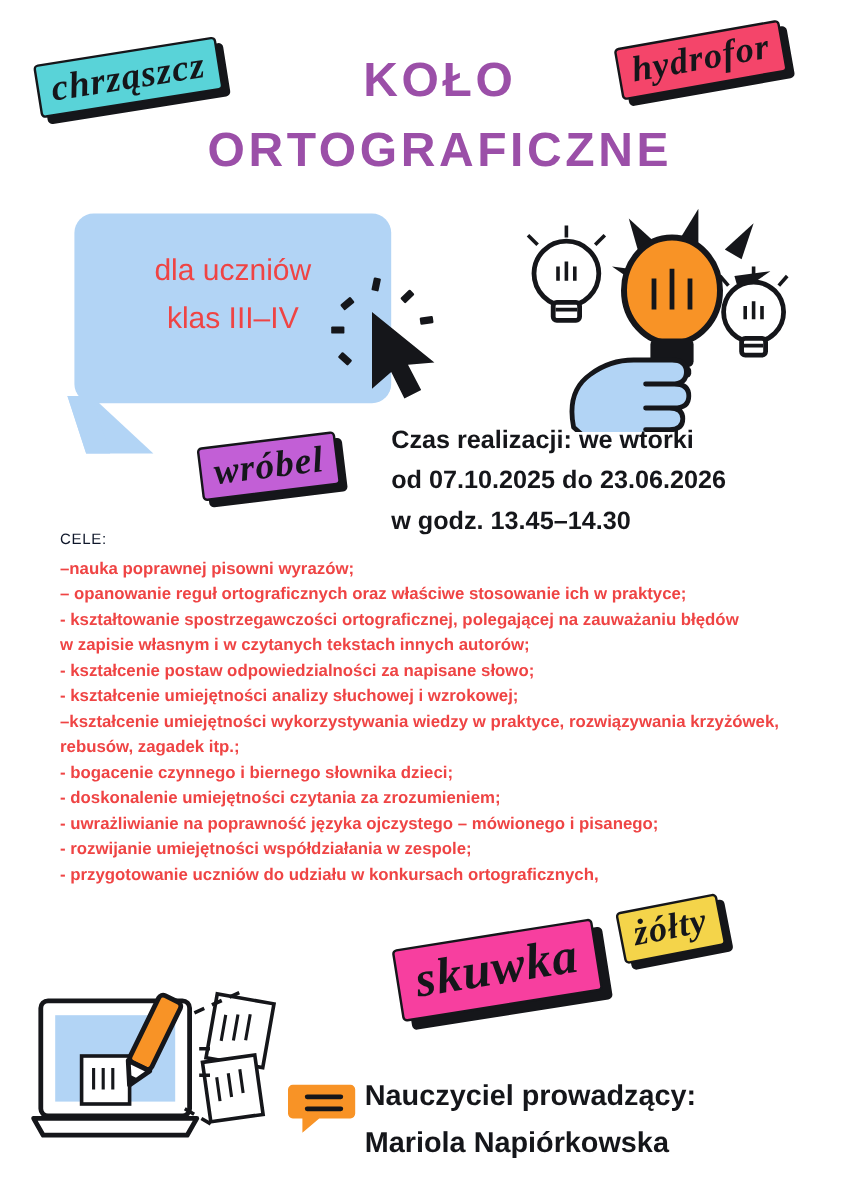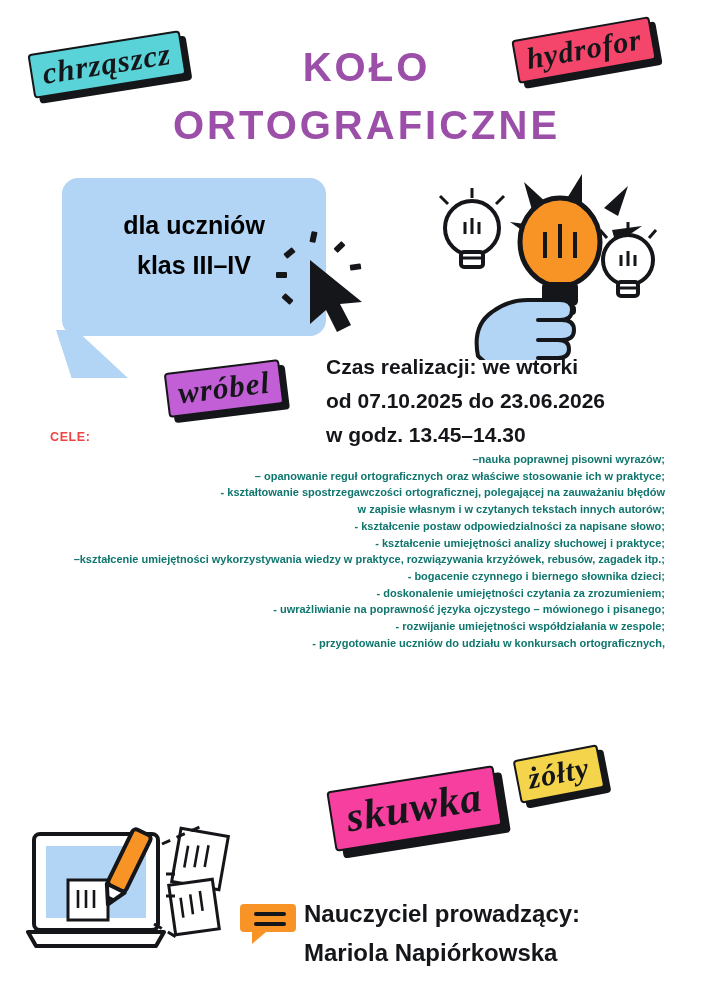--- a/index.html
+++ b/index.html
@@ -115,23 +115,23 @@
     border-bottom: 48px solid #b2d4f5;
     transform: skewX(18deg);
   }
   .bubble-text {
     position: absolute;
     left: 62px;
     top: 205px;
     width: 264px;
     text-align: center;
     font-size: 25px;
-    font-weight: bold;
+    font-weight: normal;
     line-height: 1.6;
-    color: #000000;
+    color: #ef4444;
   }
 
   
   #cursor-arrow {
     position: absolute;
     left: 306px;
     top: 258px;
   }
   .spark {
     position: absolute;
@@ -162,31 +162,31 @@
 
   
   #goals {
     position: absolute;
     left: 50px;
     top: 430px;
     width: 615px;
   }
   #goals-heading {
     font-size: 12.5px;
-    font-weight: bold;
+    font-weight: normal;
     letter-spacing: 0.6px;
     margin-bottom: 7px;
+    color: #0f172a;
+    margin-top: 12px;
+  }
+  .goal-line {
+    font-size: 14px;
+    font-weight: bold;
+    line-height: 1.52;
     color: #ef4444;
-  }
-  .goal-line {
-    font-size: 11px;
-    font-weight: bold;
-    line-height: 1.52;
-    color: #0f766e;
-    text-align: right;
   }
 
   
   #teacher {
     position: absolute;
     left: 304px;
     top: 895px;
     width: 380px;
     font-size: 24px;
     font-weight: bold;
@@ -295,21 +295,21 @@
   <div>w godz. 13.45–14.30</div>
 </div>
 
 <div id="goals">
   <div id="goals-heading">CELE:</div>
   <div class="goal-line">–nauka poprawnej pisowni wyrazów;</div>
   <div class="goal-line">– opanowanie reguł ortograficznych oraz właściwe stosowanie ich w praktyce;</div>
   <div class="goal-line">- kształtowanie spostrzegawczości ortograficznej, polegającej na zauważaniu błędów</div>
   <div class="goal-line">w zapisie własnym i w czytanych tekstach innych autorów;</div>
   <div class="goal-line">- kształcenie postaw odpowiedzialności za napisane słowo;</div>
-  <div class="goal-line">- kształcenie umiejętności analizy słuchowej i praktyce;</div>
+  <div class="goal-line">- kształcenie umiejętności analizy słuchowej i wzrokowej;</div>
   <div class="goal-line">–kształcenie umiejętności wykorzystywania wiedzy w praktyce, rozwiązywania krzyżówek, rebusów, zagadek itp.;</div>
   <div class="goal-line">- bogacenie czynnego i biernego słownika dzieci;</div>
   <div class="goal-line"> - doskonalenie umiejętności czytania za zrozumieniem;</div>
   <div class="goal-line"> - uwrażliwianie na poprawność języka ojczystego – mówionego i pisanego;</div>
   <div class="goal-line"> - rozwijanie umiejętności współdziałania w zespole;</div>
   <div class="goal-line">- przygotowanie uczniów do udziału w konkursach ortograficznych,</div>
 </div>
 
 <div id="laptop-illustration">
   <svg width="230" height="150" viewBox="0 0 230 150" xmlns="http://www.w3.org/2000/svg">

